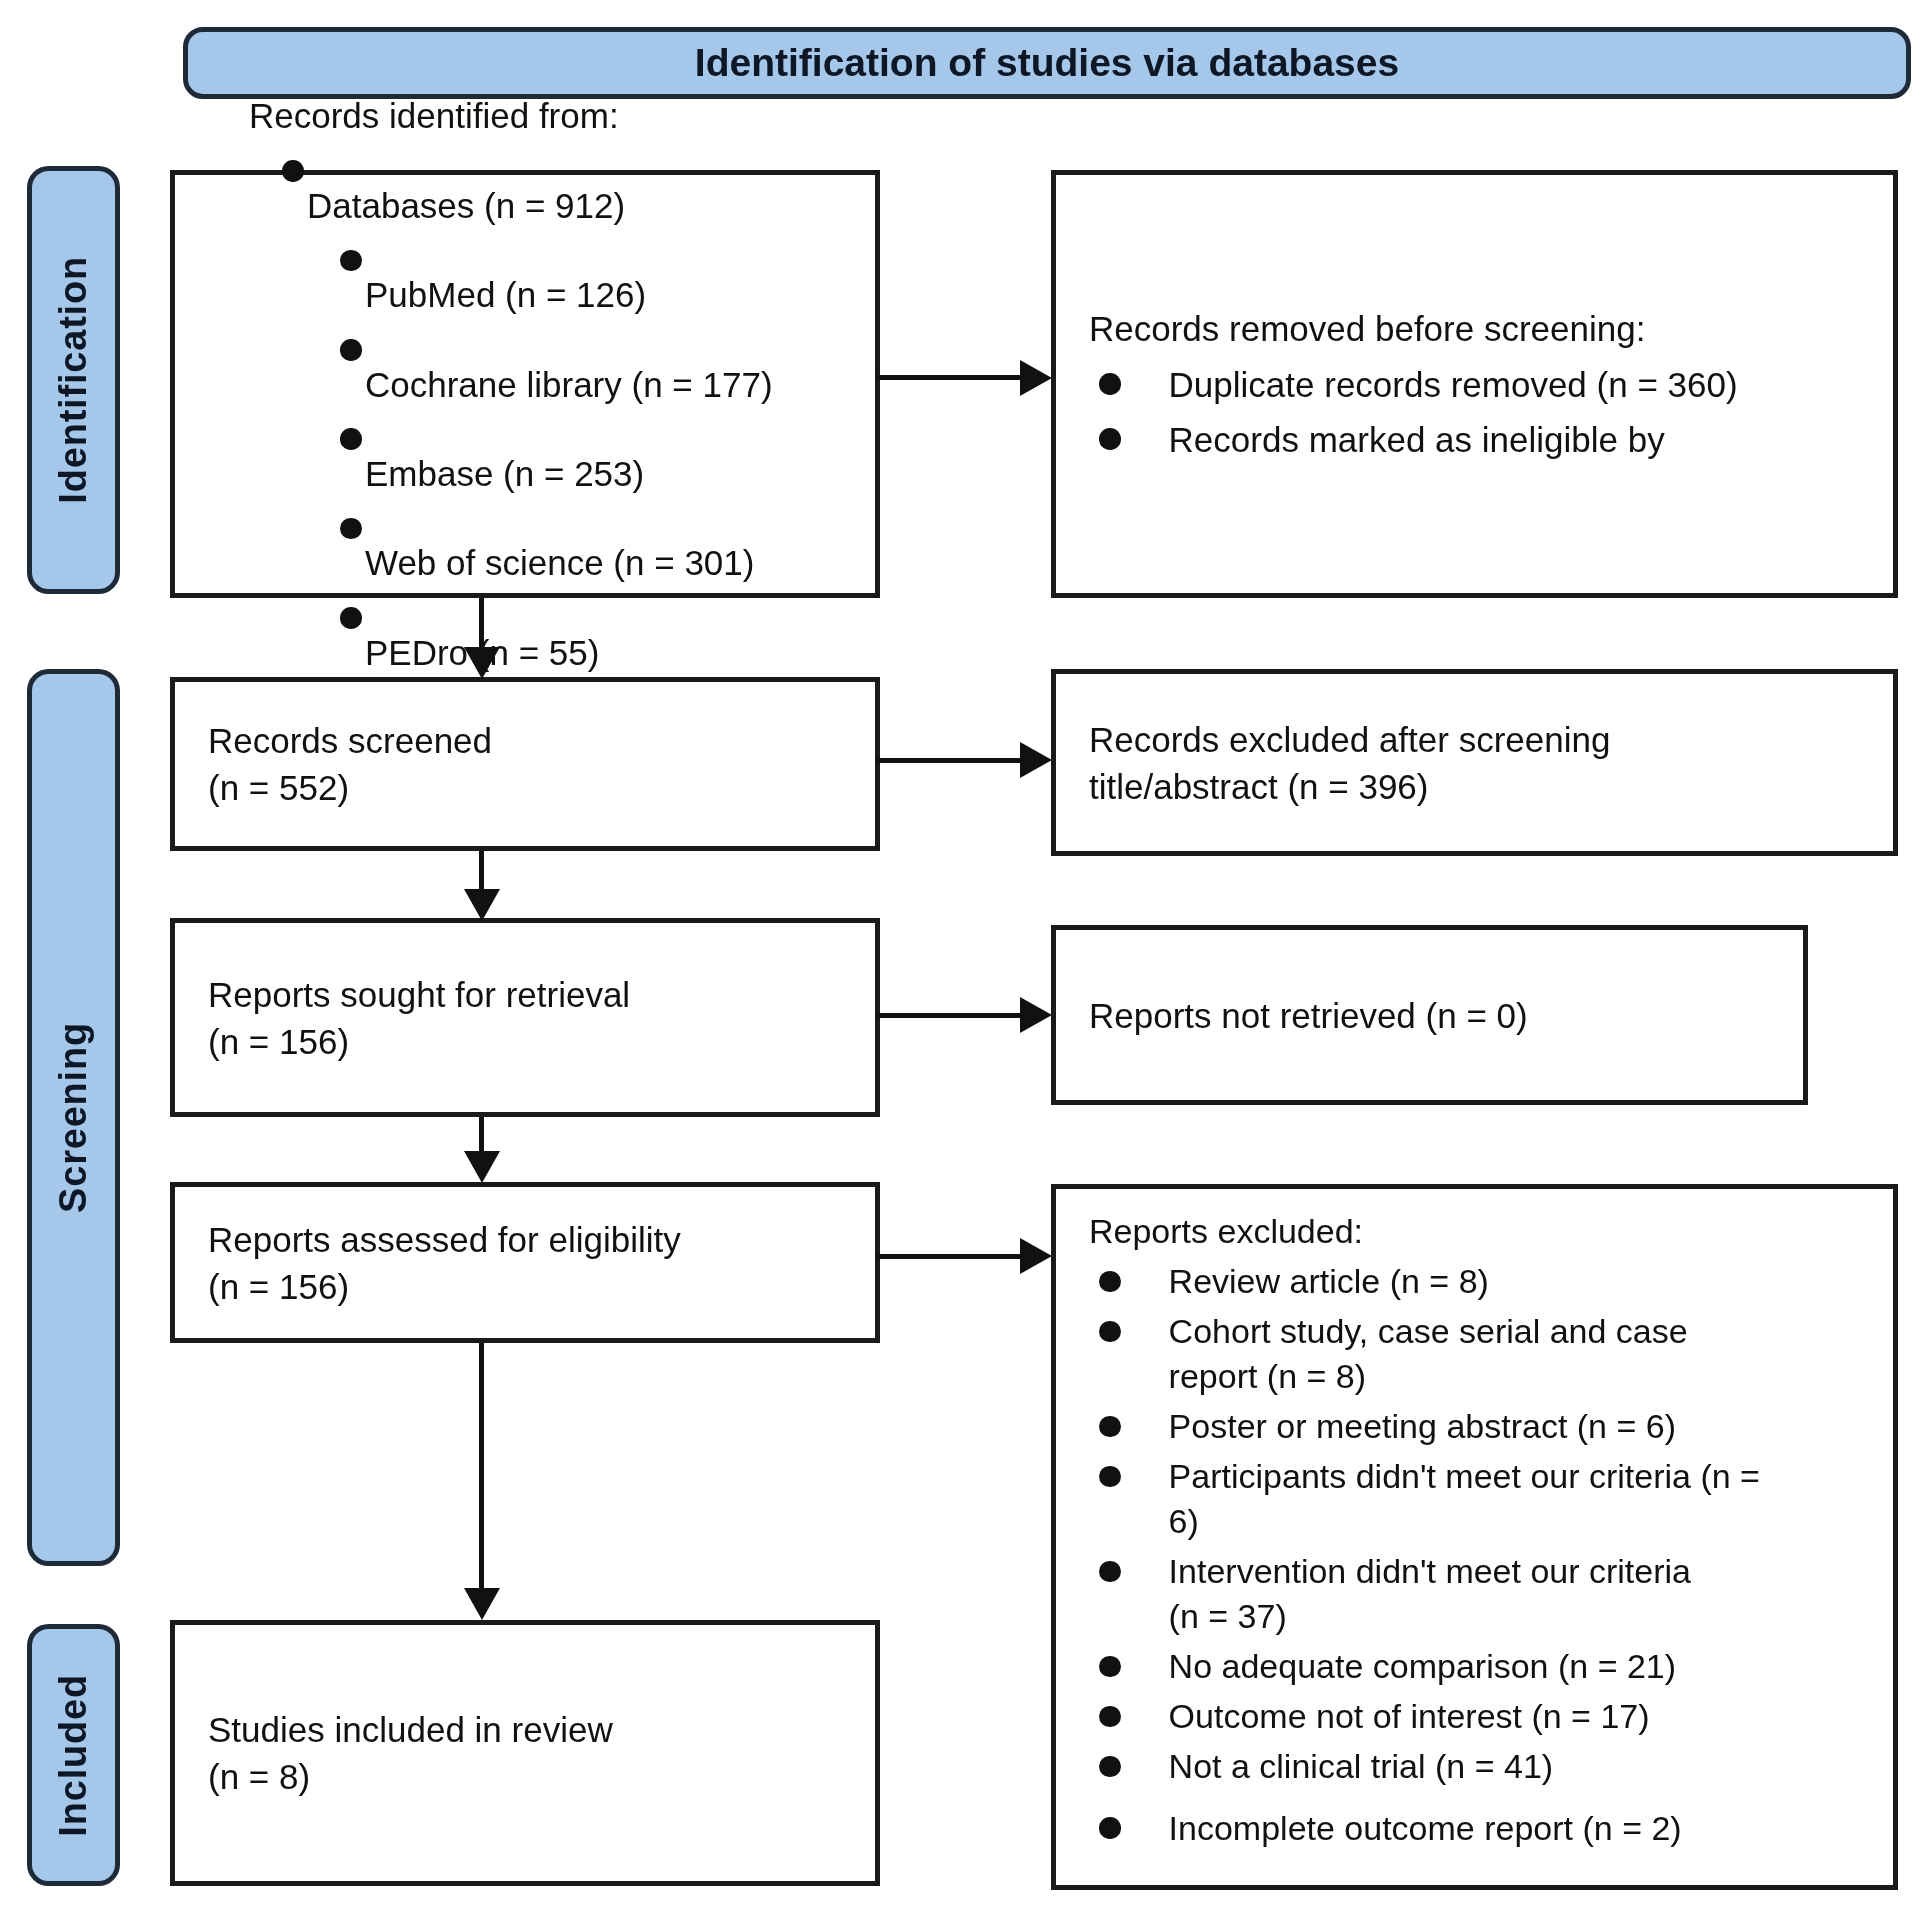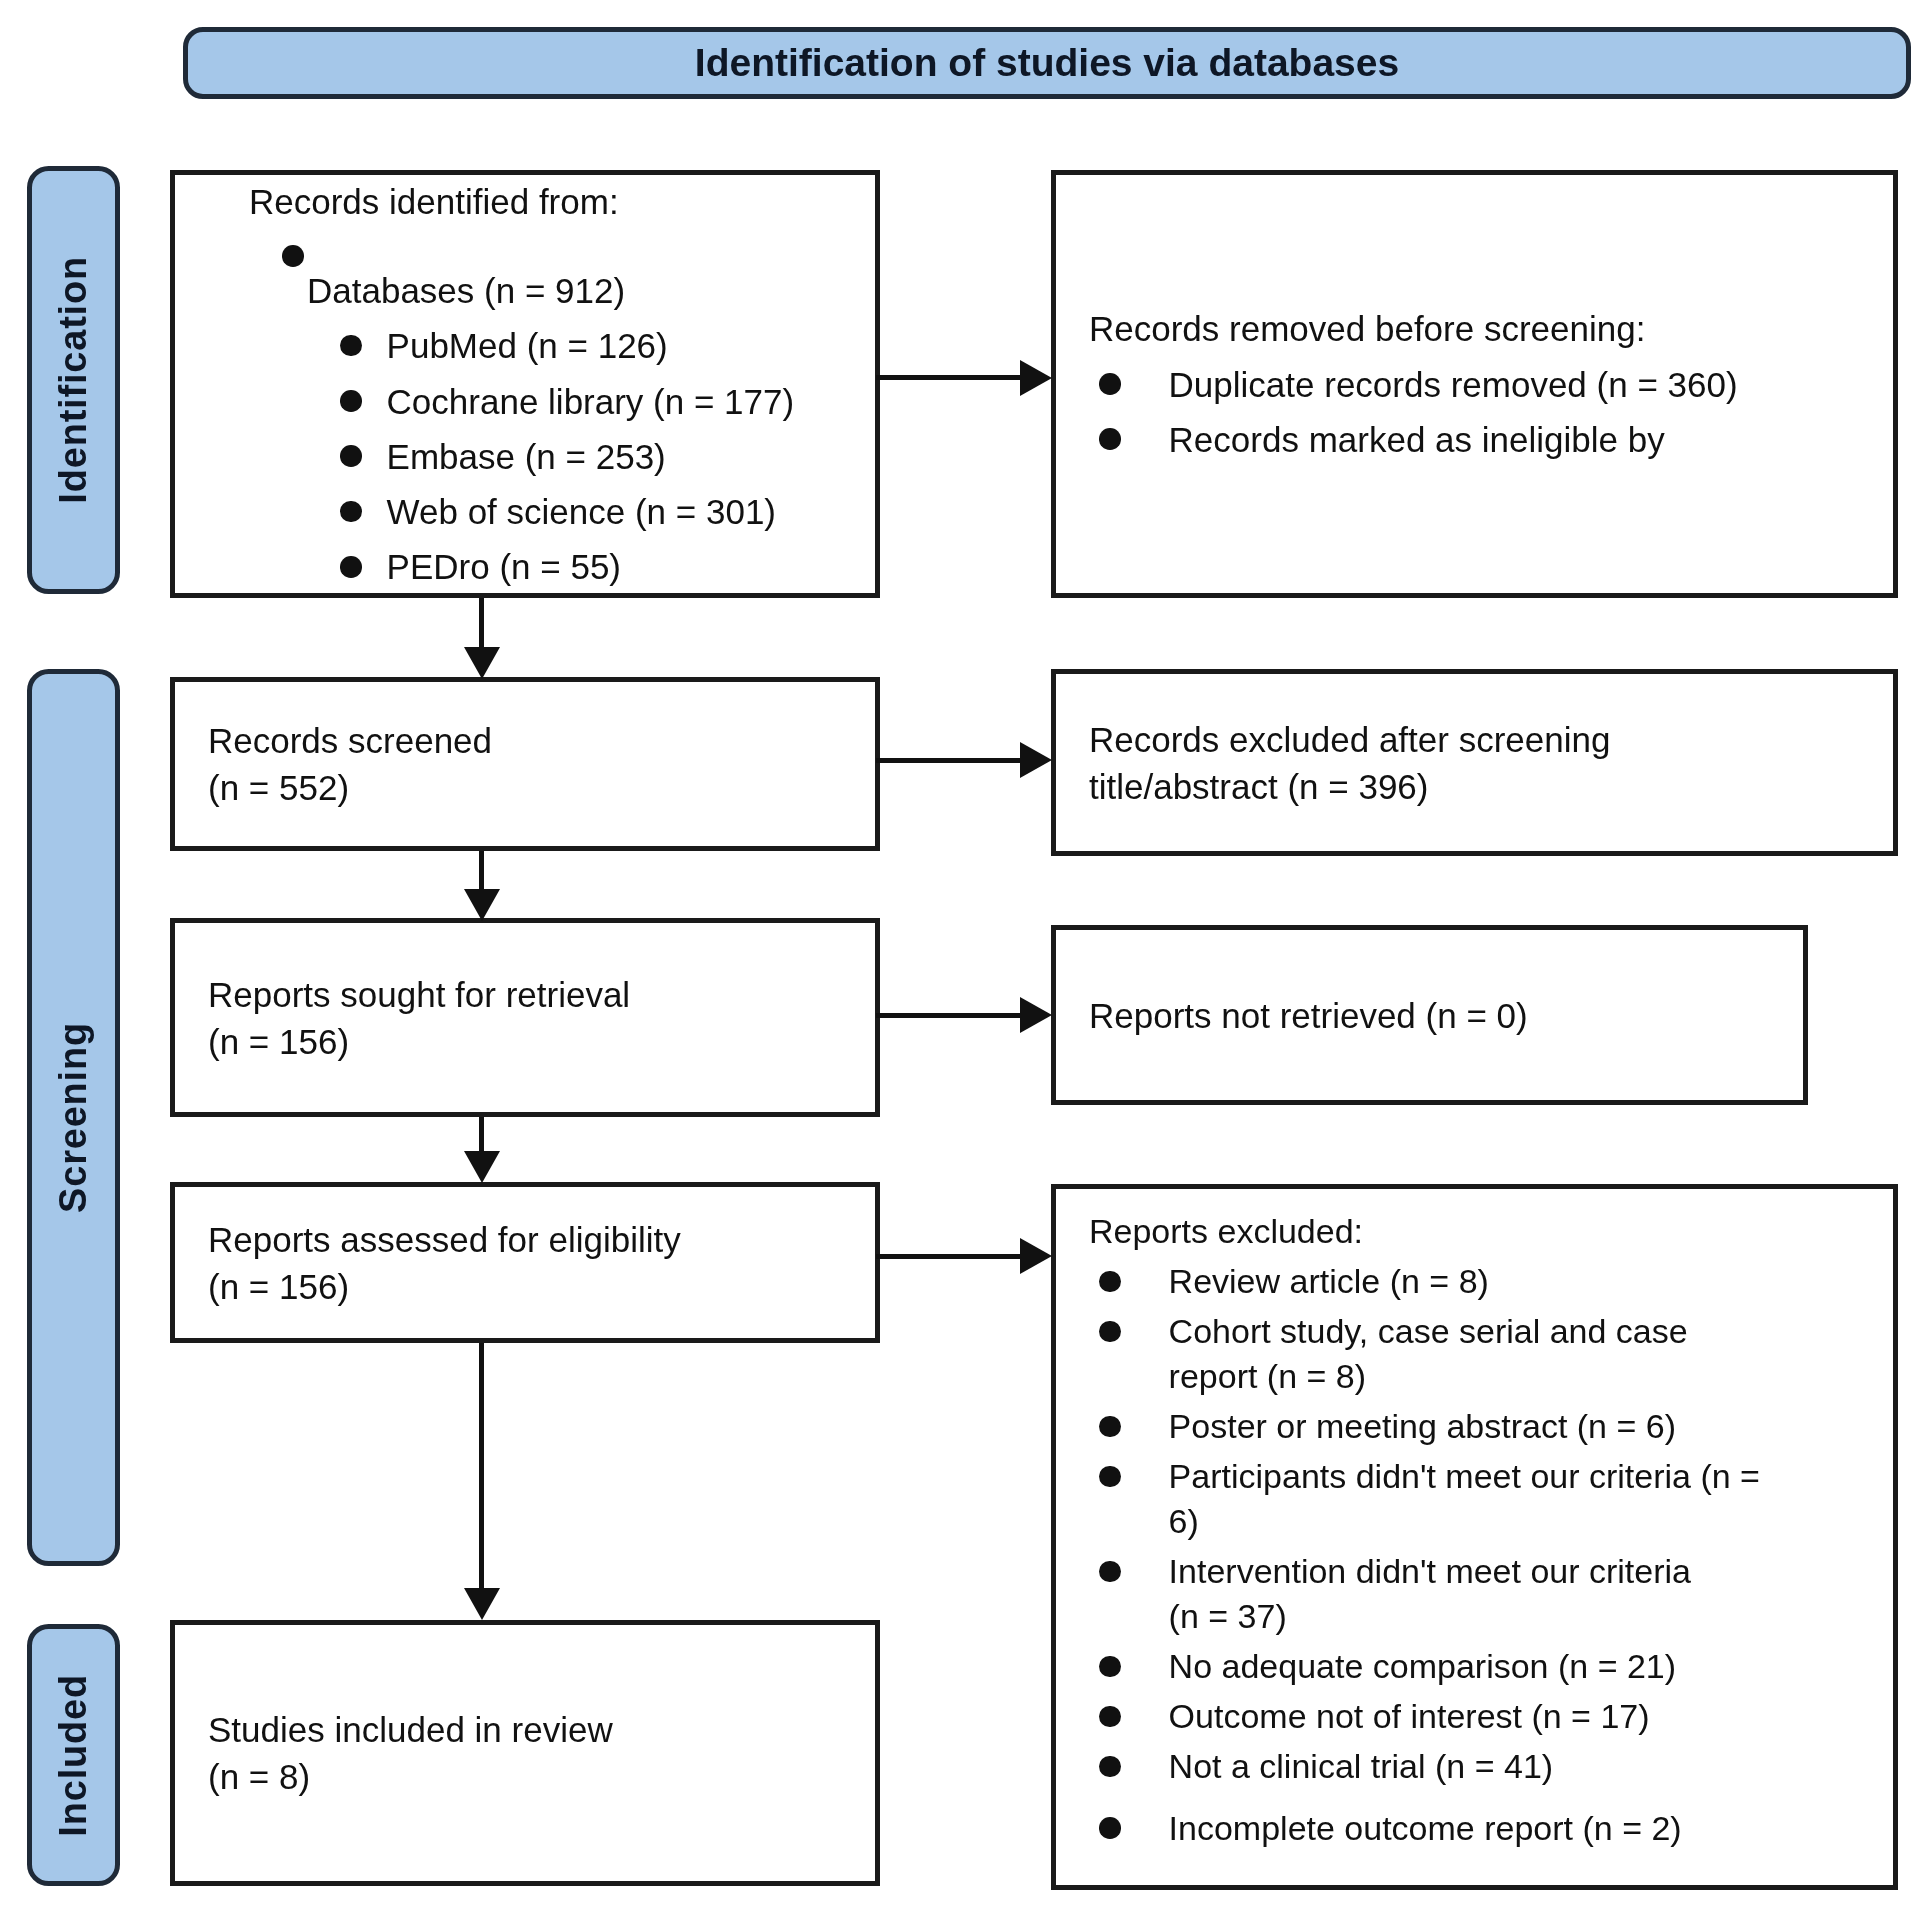--- a/index.html
+++ b/index.html
@@ -31,21 +31,21 @@
     position:absolute;background:#ffffff;border:5px solid #1a1a1a;box-sizing:border-box;
     display:flex;flex-direction:column;justify-content:center;
     font-size:35px;line-height:47px;color:#111111;
   }
   .box .inner{padding:8.3px 23px 8.3px 33px;}
   .ln{display:block;}
   .li{display:flex;align-items:flex-start;margin-top:8.3px;}
   .dot{width:21.6px;height:21.6px;border-radius:50%;background:#111111;flex:0 0 21.6px;margin-top:12.5px;}
   .li .txt{margin-left:25px;}
   .lvl1{margin-left:33px;flex-direction:column;}
-  .lvl2{margin-left:91px;}
+  .lvl2{margin-left:91px;flex-direction:column;}
   .rbox .li{margin-left:10px;}
   .rbox .li .txt{margin-left:48px;}
   
   .box-l1{left:170px;top:170px;width:710px;height:428px;padding-left:41px;}
   .box-l2{left:170px;top:677px;width:710px;height:174px;}
   .box-l3{left:170px;top:918px;width:710px;height:199px;}
   .box-l4{left:170px;top:1182px;width:710px;height:161px;}
   .box-l5{left:170px;top:1620px;width:710px;height:266px;}
   
   .box-r1{left:1051px;top:170px;width:847px;height:428px;}

